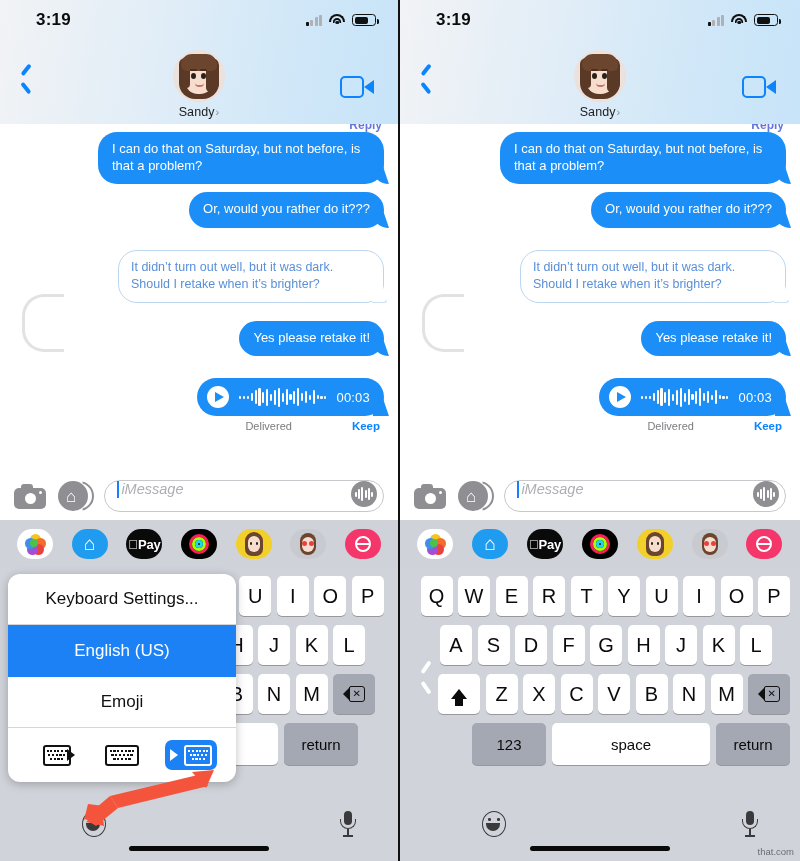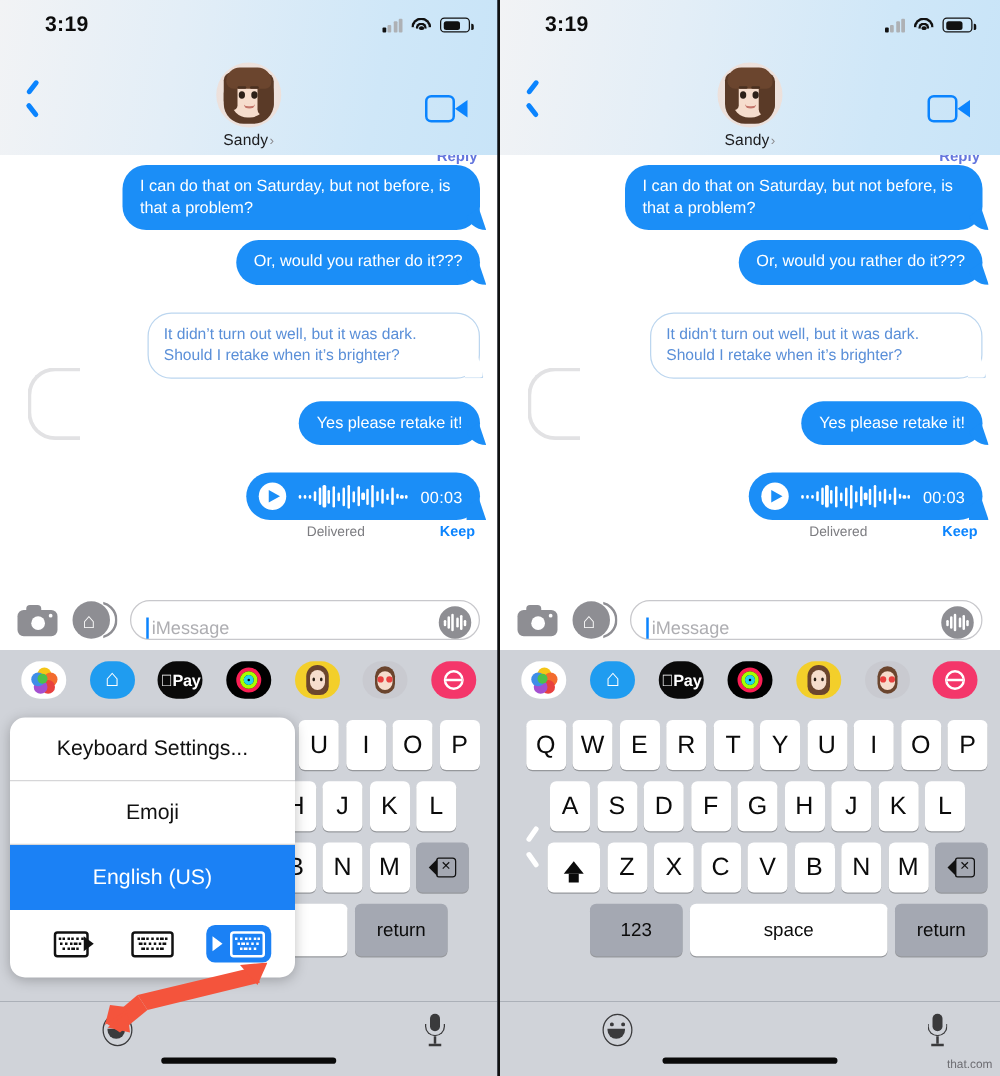--- a/index.html
+++ b/index.html
@@ -3,21 +3,21 @@
 <meta charset="utf-8">
 <style>
   * { box-sizing: border-box; margin: 0; padding: 0; }
   html, body {
     width: 800px; height: 861px;
     font-family: "Liberation Sans", sans-serif;
     background: #ffffff;
     overflow: hidden;
   }
   .stage { position: relative; width: 800px; height: 861px; display: flex; }
-  .panel { position: relative; width: 400px; height: 861px; overflow: hidden; background: #0f172a; }
+  .panel { position: relative; width: 400px; height: 861px; overflow: hidden; background: #fdba74; }
   .panel.left { border-right: 2px solid #111; }
 
   
   .navwrap {
     position: relative; height: 124px;
     background: linear-gradient(100deg, #f2f3f5 0%, #e3eef7 35%, #cfe7f8 75%, #c8e4f8 100%);
   }
   .statusbar {
     height: 40px; display: flex; align-items: center;
     justify-content: space-between; padding: 0 22px 0 36px;
@@ -152,21 +152,21 @@
      background:#fff; }
   .cam-icon .cdot { position:absolute; right:4px; top:7px; width:3px; height:3px; border-radius:50%; background:#fff;}
   .store { position:relative; width:34px; height:30px; flex:0 0 auto;}
   .store .s1 { position:absolute; left:0; top:0; width:30px; height:30px; border-radius:50%; background:#8e8e93;}
   .store .s2 { position:absolute; left:6px; top:0; width:30px; height:30px; border-radius:50%;
                background:transparent; border:2.5px solid #8e8e93; clip-path: inset(0 0 0 62%); }
   .store .sA { position:absolute; left:8px; top:7px; font-size:17px; color:#fff; font-weight:bold;
                font-family:"Liberation Sans", sans-serif; line-height:1;}
   .msgfield {
     flex:1; height:32px; border:1.3px solid #c8c8cc; border-radius:17px;
-    display:flex; align-items:flex-end; padding: 0 6px 0 12px; position:relative; background:#fff;
+    display:flex; align-items:flex-start; padding: 0 6px 0 12px; position:relative; background:#fff;font-style:italic;
   }
   .caret { width:2.4px; height:17px; background:#0b84fe; margin-right:2px; }
   .ph { font-size:14.5px; color:#aeaeb2; }
   .audiobtn { margin-left:auto; width:26px; height:26px; border-radius:50%; background:#8e8e93;
               display:flex; align-items:center; justify-content:center; gap:1.5px; }
   .audiobtn i { display:block; width:1.8px; background:#fff; border-radius:1px; }
 
   
   .appdrawer { height: 48px; background:#cfd2d8; display:flex; align-items:center;
                justify-content:space-around; padding: 0 8px; }
@@ -496,22 +496,22 @@
           <div class="cap"></div>
           <div class="arc"></div>
           <div class="stem"></div>
           <div class="base"></div>
         </div>
       <div class="homeind"></div>
     </div>
 
     <div class="popup">
       <div class="pitem sep">Keyboard Settings...</div>
+      <div class="pitem sel">English (US)</div>
       <div class="pitem sep">Emoji</div>
-      <div class="pitem sel">English (US)</div>
       <div class="prow">
         <div class="kbglyph">
           <div class="sidetri" style="border-top:6px solid transparent;border-bottom:6px solid transparent;border-left:8px solid #111;right:4px;top:9px;position:absolute"></div>
           <div class="kbmini shrinkL">
               <span>
                 <i></i>
                 <i></i>
                 <i></i>
                 <i></i>
                 <i></i>

